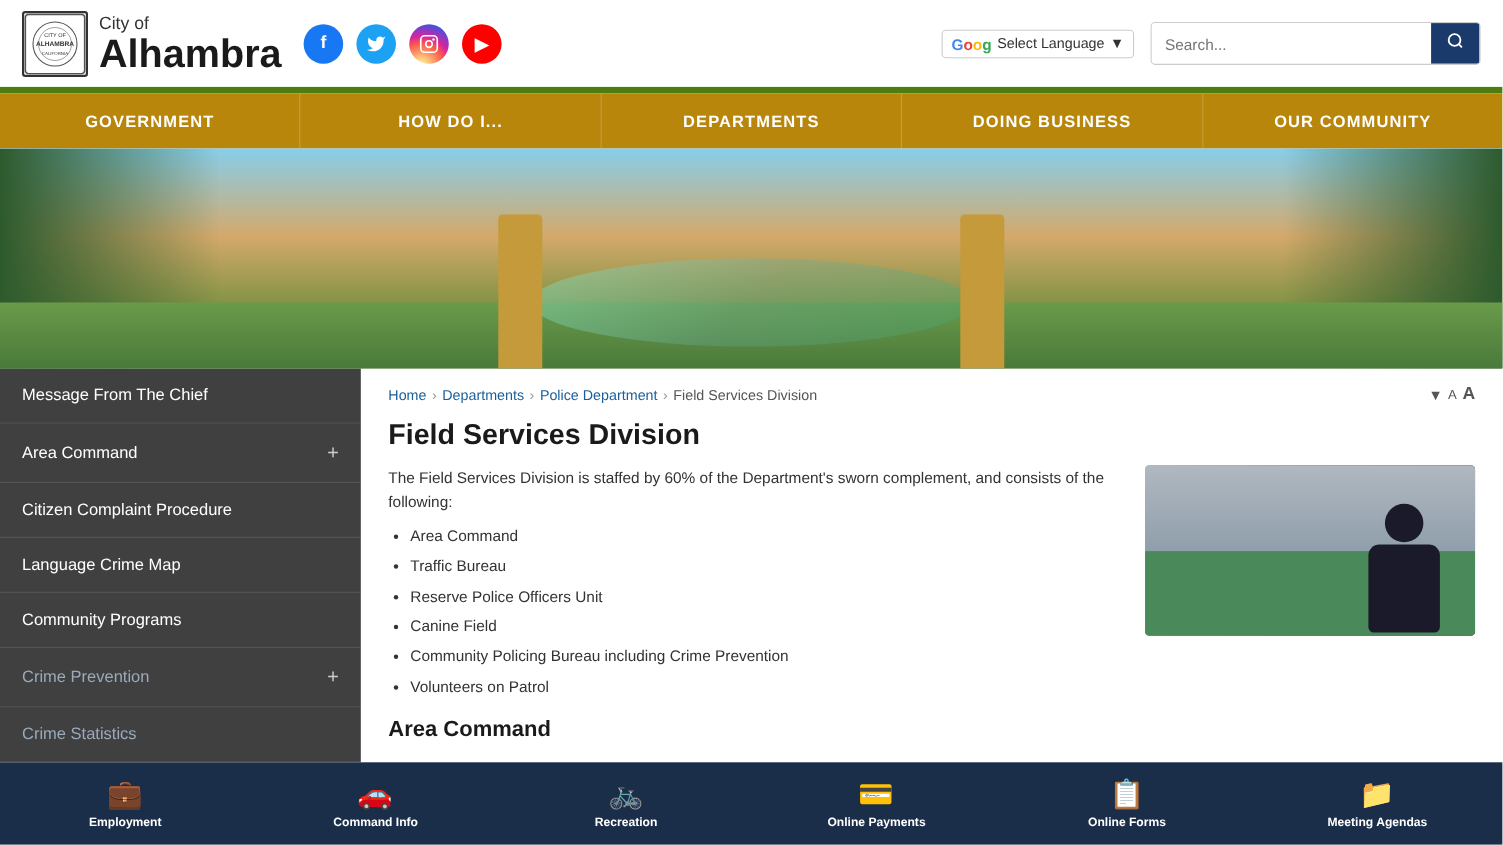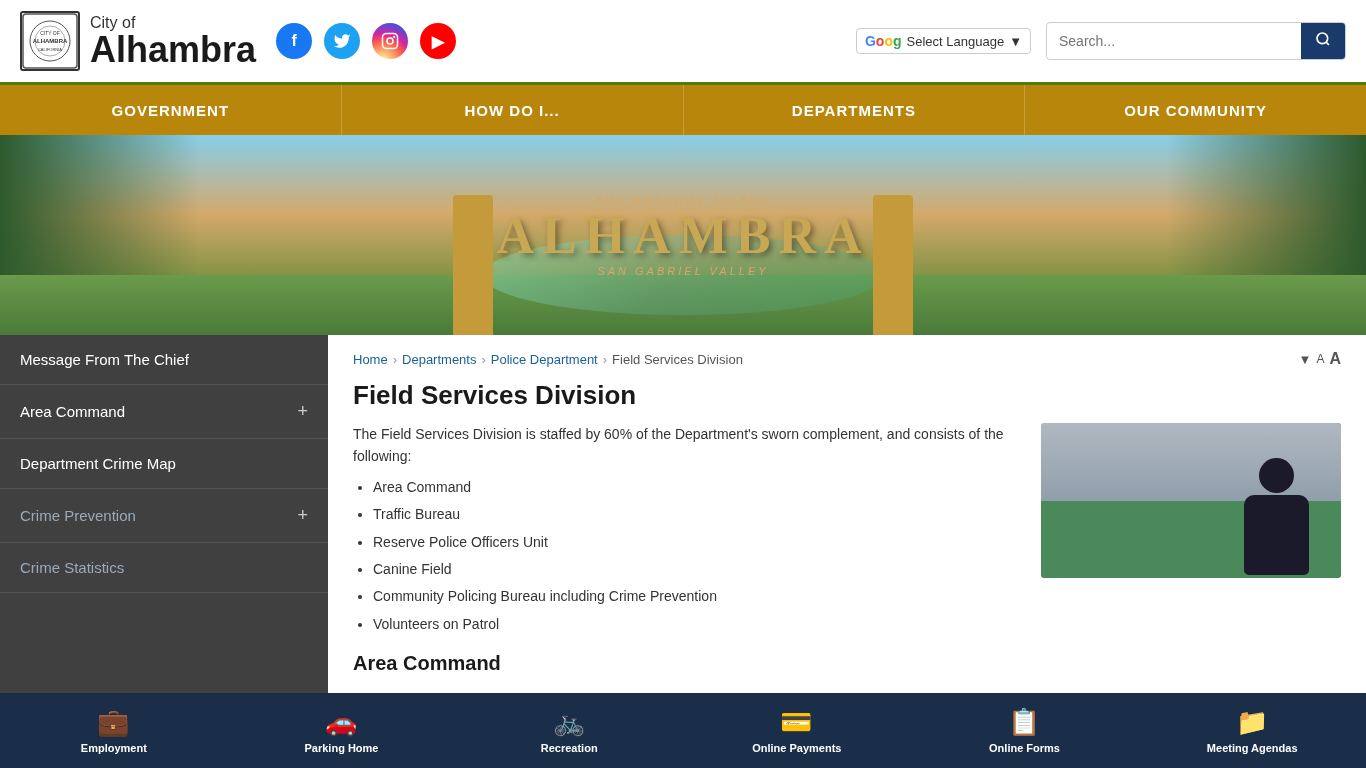--- a/index.html
+++ b/index.html
@@ -5,21 +5,21 @@
     * { margin: 0; padding: 0; box-sizing: border-box; }
     body { font-family: Arial, sans-serif; width: 1366px; height: 768px; overflow: hidden; background: #fff; }
 
     
     .header {
       display: flex;
       align-items: center;
       justify-content: space-between;
       padding: 10px 20px;
       background: #fff;
-      border-bottom: 3px solid #4d7c0f;
+      border-bottom: 6px solid #4d7c0f;
       height: 85px;
     }
     .header-left {
       display: flex;
       align-items: center;
       gap: 20px;
     }
     .logo-area {
       display: flex;
       align-items: center;
@@ -363,52 +363,54 @@
           </svg>
       </button>
     </div>
   </div>
 </div>
 
 <nav class="nav">
   <div class="nav-item">GOVERNMENT</div>
   <div class="nav-item">HOW DO I...</div>
   <div class="nav-item">DEPARTMENTS</div>
+  <div class="nav-item">DOING BUSINESS</div>
   <div class="nav-item">OUR COMMUNITY</div>
 </nav>
 
 <div class="hero">
   <div class="trees-left"></div>
   <div class="trees-right"></div>
 
-  <div style="position:relative; z-index:2; text-align:center;">
-    <div style="font-size:11px; color:#d4a96a; letter-spacing:3px; font-style:italic;">THE GATEWAY TO THE</div>
-    <div style="font-size:52px; font-weight:bold; color:#c8a855; font-family:serif; letter-spacing:8px; text-shadow:3px 3px 6px rgba(0,0,0,0.4);">ALHAMBRA</div>
-    <div style="font-size:11px; color:#d4a96a; letter-spacing:3px; font-style:italic;">SAN GABRIEL VALLEY</div>
-  </div>
 
   <div style="position:absolute; bottom:0; left:calc(50% - 230px); width:40px; height:140px; background:#c49a3a; z-index:1; border-radius:4px 4px 0 0;"></div>
   <div style="position:absolute; bottom:0; right:calc(50% - 230px); width:40px; height:140px; background:#c49a3a; z-index:1; border-radius:4px 4px 0 0;"></div>
 
   <div style="position:absolute; bottom:0; left:0; right:0; height:60px; background:linear-gradient(to top, #4a7a3a, #6a9a4a); z-index:0;"></div>
   <div style="position:absolute; bottom:20px; left:50%; transform:translateX(-50%); width:400px; height:80px; background:linear-gradient(135deg, #8db, #6a9a, #4a7a); border-radius:50%; z-index:0; opacity:0.5;"></div>
 </div>
 
 <div class="main-content">
 
   <aside class="sidebar">
     <div class="sidebar-item">
       <span>Message From The Chief</span>
     </div>
     <div class="sidebar-item">
       <span>Area Command</span>
       <span class="sidebar-item-plus">+</span>
     </div>
     <div class="sidebar-item">
-      <span>Department Crime Map</span>
+      <span>Citizen Complaint Procedure</span>
+    </div>
+    <div class="sidebar-item">
+      <span>Language Crime Map</span>
+    </div>
+    <div class="sidebar-item">
+      <span>Community Programs</span>
     </div>
     <div class="sidebar-item sidebar-item-dim">
       <span>Crime Prevention</span>
       <span class="sidebar-item-plus">+</span>
     </div>
     <div class="sidebar-item sidebar-item-dim">
       <span>Crime Statistics</span>
     </div>
   </aside>
 
@@ -463,21 +465,21 @@
   </main>
 </div>
 
 <footer class="footer">
   <div class="footer-item">
     <span class="footer-icon">💼</span>
     <span class="footer-label">Employment</span>
   </div>
   <div class="footer-item">
     <span class="footer-icon">🚗</span>
-    <span class="footer-label">Parking Home</span>
+    <span class="footer-label">Command Info</span>
   </div>
   <div class="footer-item">
     <span class="footer-icon">🚲</span>
     <span class="footer-label">Recreation</span>
   </div>
   <div class="footer-item">
     <span class="footer-icon">💳</span>
     <span class="footer-label">Online Payments</span>
   </div>
   <div class="footer-item">

